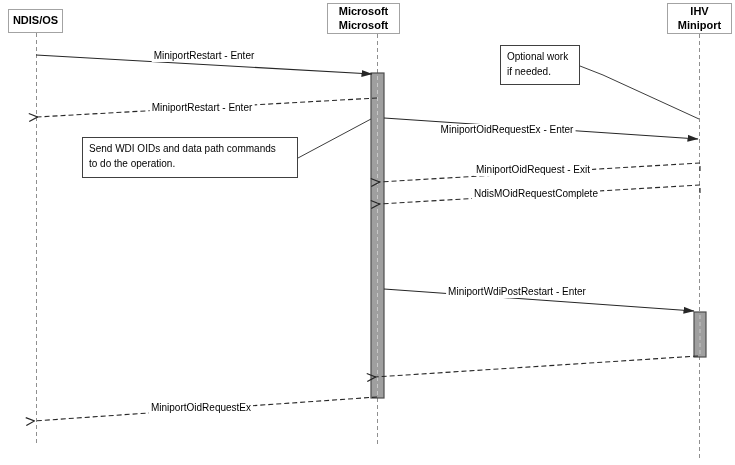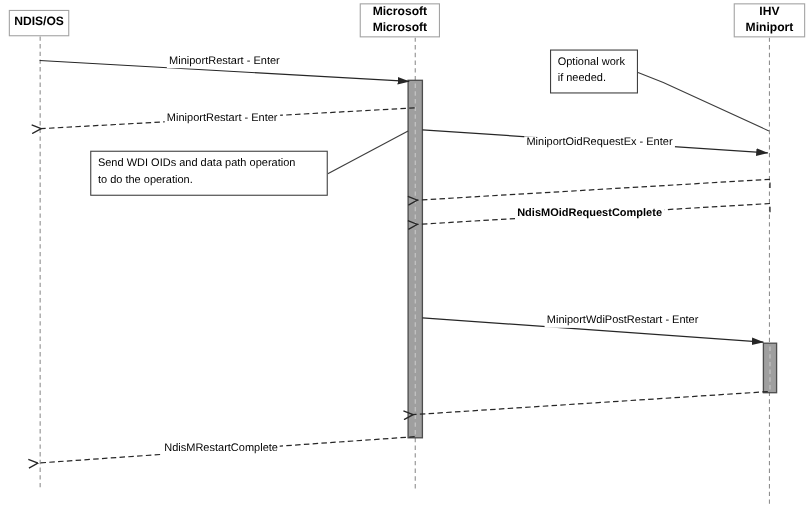--- a/index.html
+++ b/index.html
@@ -78,24 +78,25 @@
   <div class="actor" style="left:667px; top:3px; width:65px; height:31px;">
     <div>IHV</div>
     <div>Miniport</div>
   </div>
 
   <div class="note" style="left:500px; top:45px; width:80px; height:40px;">
     <div>Optional work</div>
     <div>if needed.</div>
   </div>
   <div class="note" style="left:82px; top:137px; width:216px; height:41px;">
-    <div>Send WDI OIDs and data path operation</div>
+    <div>Send WDI OIDs and data path commands</div>
     <div>to do the operation.</div>
   </div>
 
   <div class="msg-label" style="left:204px; top:50px;">MiniportRestart - Enter</div>
   <div class="msg-label" style="left:202px; top:102px;">MiniportRestart - Enter</div>
-  <div class="msg-label" style="left:545px; top:124px;">MiniportOidRequestEx - Enter</div>
-  <div class="msg-label" style="left:536px; top:188px;font-weight:bold;">NdisMOidRequestComplete</div>
-  <div class="msg-label" style="left:566px; top:286px;text-align:center;">MiniportWdiPostRestart - Enter</div>
-  <div class="msg-label" style="left:201px; top:402px;">NdisMRestartComplete</div>
+  <div class="msg-label" style="left:507px; top:124px;">MiniportOidRequestEx - Enter</div>
+  <div class="msg-label" style="left:533px; top:164px;">MiniportOidRequest - Exit</div>
+  <div class="msg-label" style="left:536px; top:188px;">NdisMOidRequestComplete</div>
+  <div class="msg-label" style="left:517px; top:286px;text-align:center;">MiniportWdiPostRestart - Enter</div>
+  <div class="msg-label" style="left:201px; top:402px;">MiniportOidRequestEx</div>
 
 </div>
 
 </body></html>

